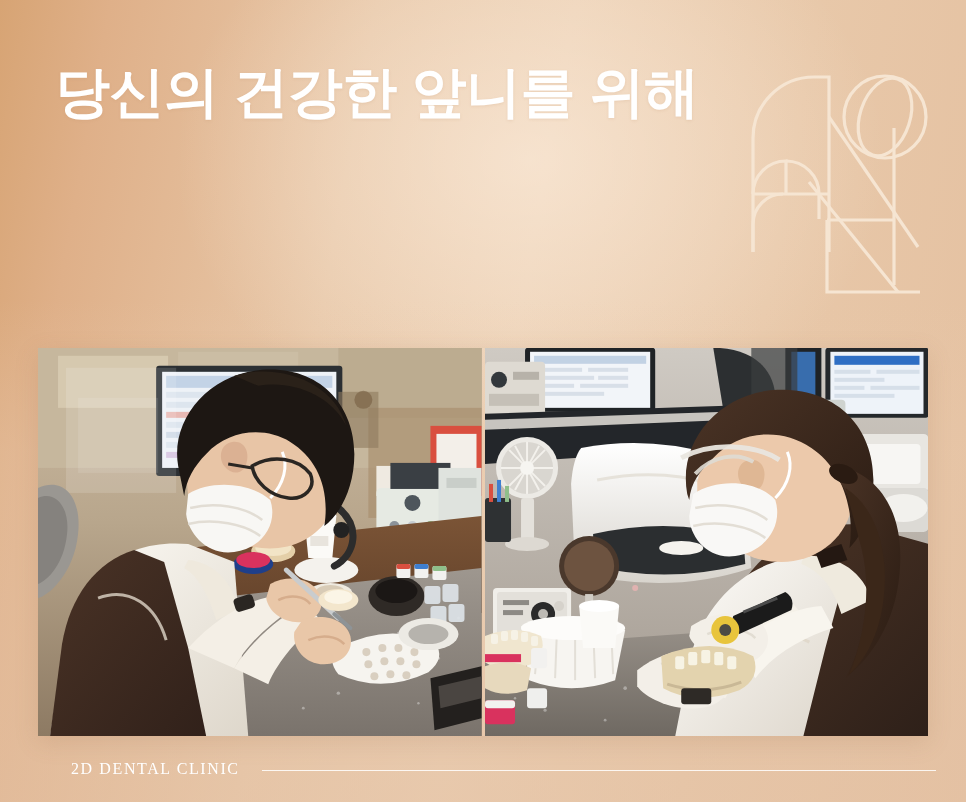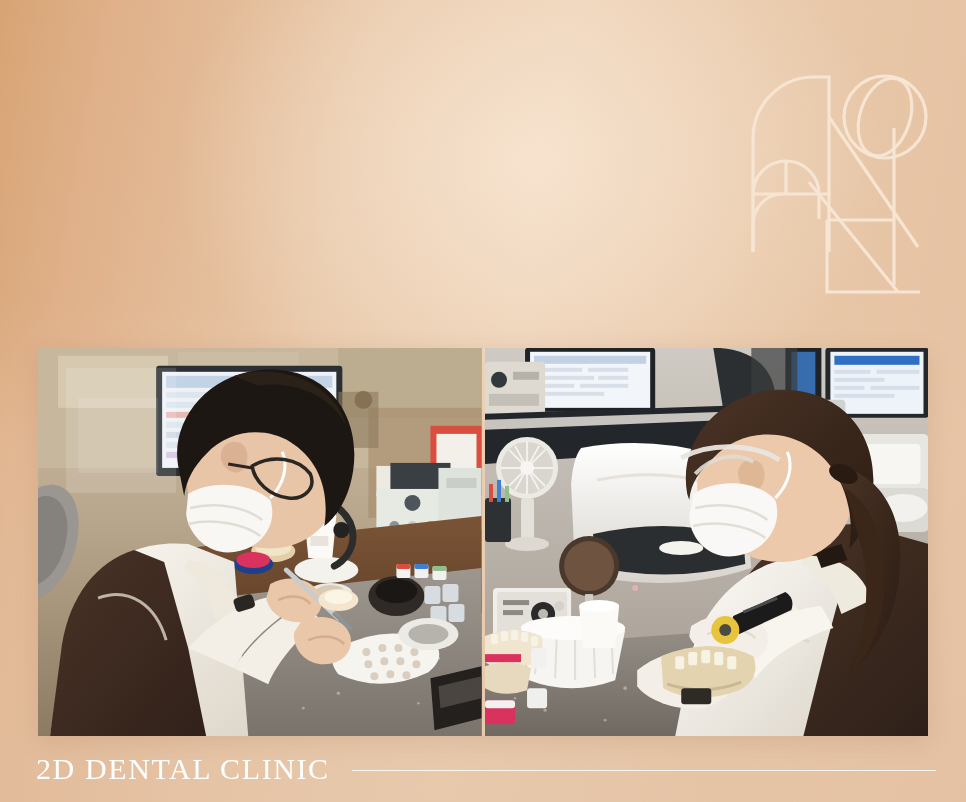--- a/index.html
+++ b/index.html
@@ -128,24 +128,25 @@
     left: 36px;
     top: 752px;
     width: 900px;
     height: 34px;
     display: flex;
     align-items: center;
     gap: 22px;
   }
   .brand-mark {
     font-family: "Liberation Serif", serif;
-    font-size: 30px;
+    font-size: 16px;
     color: #ffffff;
     letter-spacing: 1.6px;
     white-space: nowrap;
+    margin-left: 35px;
   }
   .footer-rule {
     flex: 1 1 auto;
     height: 1px;
     background: rgba(255, 255, 255, 0.85);
     margin-top: 2px;
   }
 </style>
 </head>
 <body>
@@ -174,20 +175,21 @@
         <path d="M61 110 L150 220"></path>
 
         <path d="M146 56 L146 213"></path>
 
         <path d="M79 148 L79 220 L172 220"></path>
         <path d="M79 148 L146 148"></path>
       </g>
     </svg>
   </div>
 
+  <div class="headline">당신의 건강한 앞니를 위해</div>
 
   <div class="subcopy">
   </div>
 
   <div class="photo-strip">
 
     <div class="photo">
       <svg viewBox="0 0 443 388" preserveAspectRatio="xMidYMid slice" xmlns="http://www.w3.org/2000/svg">
         <defs>
           <linearGradient id="lbg" x1="0" y1="0" x2="0" y2="1">

